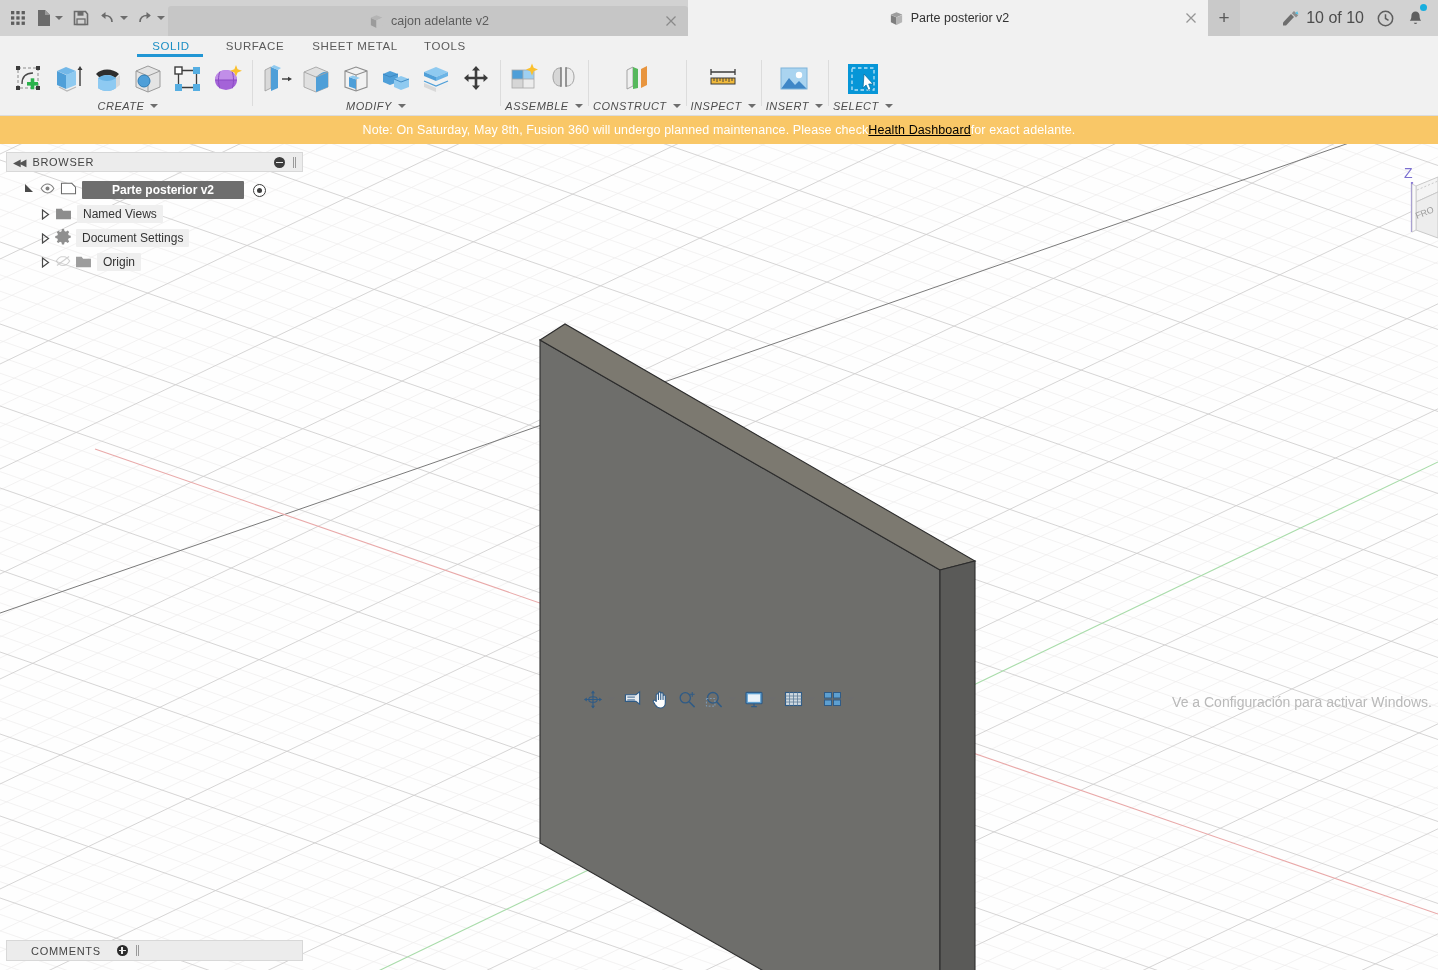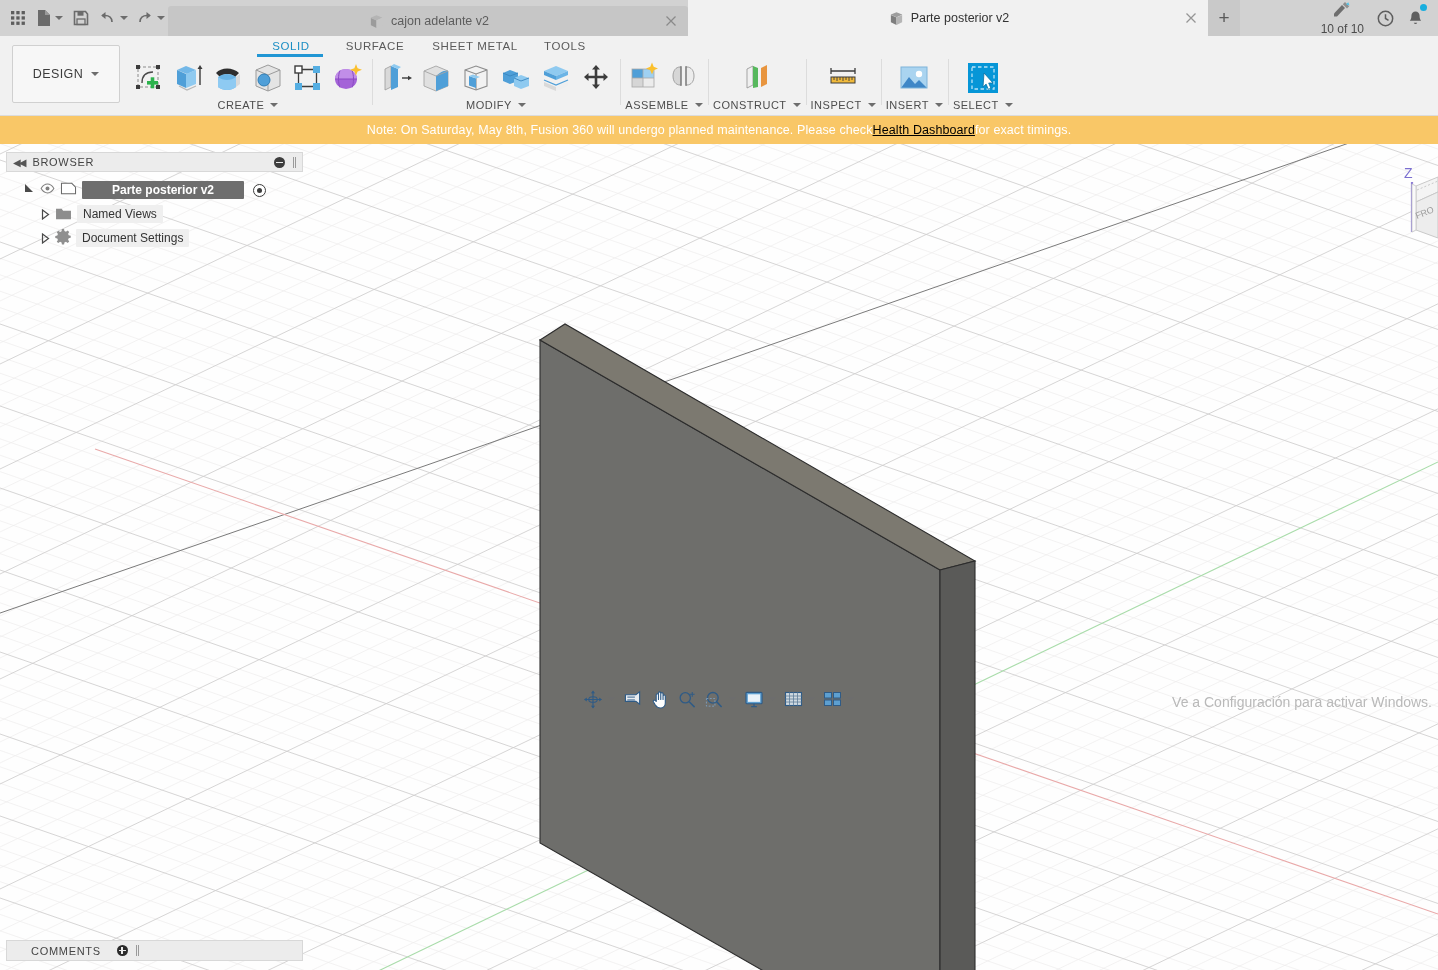--- a/index.html
+++ b/index.html
@@ -40,49 +40,49 @@
   .doctab .tabtitle { flex:0 1 auto; white-space:nowrap; overflow:hidden; text-overflow:ellipsis; }
   .tabclose {
     position:absolute; right:10px; top:50%; transform:translateY(-50%);
     width:14px;height:14px; opacity:.55;
   }
   .newtab {
     width:32px;height:36px; display:flex;align-items:center;justify-content:center;
     background:#c9c9c9; color:#5a5a5a; font-size:19px; font-weight:300;
   }
   .tabright { display:flex; align-items:center; gap:4px; height:36px; padding-right:10px; margin-left:6px; }
-  .jobchip { display:flex; align-items:center; gap:5px; padding:0 4px; font-size:12px; color:#4c4c4c;flex-direction:column; }
+  .jobchip { display:flex; align-items:center; gap:5px; padding:0 4px; font-size:16px; color:#4c4c4c; }
   .bell-dot { position:absolute; right:1px; top:1px; width:7px;height:7px;border-radius:50%;background:#18aede; }
 
   
   .cube { width:15px; height:15px; display:block; flex:0 0 15px; }
 
   
   .ribbon {
     position:absolute; left:0; top:36px; width:1438px; height:80px;
     background:#f1f1f1; border-bottom:1px solid #dcdcdc;
     display:flex; align-items:stretch;
   }
   .design-btn {
     margin:9px 0 9px 12px; width:108px; height:58px;
     border:1px solid #d0d0d0; background:#f7f7f7; border-radius:2px;
     display:flex; align-items:center; justify-content:center; gap:5px;
     font-size:12.5px; letter-spacing:.4px; color:#3c3c3c;
   }
-  .ribbon-main { flex:1; position:relative; display:flex; align-items:flex-end; }
+  .ribbon-main { flex:1; position:relative; display:flex; }
   .ribbon-tabs {
     position:absolute; left:0; top:0; height:20px; display:flex; align-items:center;
     font-size:11.5px; letter-spacing:.6px; color:#5a5a5a;
   }
   .rtab { padding:0 2px; height:20px; line-height:20px; }
   .rtab.active { color:#1b8ec4; }
   .rtab-underline { position:absolute; height:3px; background:#2196d4; top:18px; }
 
   .groups { display:flex; align-items:flex-end; height:80px; padding-top:20px; }
-  .group { display:flex; flex-direction:column; align-items:center; position:relative; padding:0 5px; height:60px; }
+  .group { display:flex; flex-direction:column; align-items:center; position:relative; padding:0 5px; height:60px;font-style:italic; }
   .group + .group::before {
     content:""; position:absolute; left:0; top:4px; bottom:10px; width:1px; background:#dcdcdc;
   }
   .group-row { display:flex; align-items:flex-end; gap:2px; height:42px; }
   .gicon {
     width:38px;height:38px; display:flex; align-items:center; justify-content:center;
     border-radius:2px; position:relative;
   }
   .gicon.active { background:transparent; }
   .group-label {
@@ -266,24 +266,20 @@
           <path d="M9 1.6c-2.5 0-4.3 1.9-4.3 4.3 0 4-1.6 5.4-1.6 5.4h11.8s-1.6-1.4-1.6-5.4c0-2.4-1.8-4.3-4.3-4.3z" fill="#5e5e5e"></path>
           <path d="M7.2 13.6a1.9 1.9 0 003.6 0z" fill="#5e5e5e"></path>
         </svg>
         <span class="bell-dot"></span>
       </div>
     </div>
   </div>
 
   <div class="ribbon">
 
-    <div class="design-btn">
-      <span>DESIGN</span>
-      <span class="caret-sm"></span>
-    </div>
 
     <div class="ribbon-main">
       <div class="ribbon-tabs" style="left:135px;">
         <div class="rtab active" style="width:72px;text-align:center;">SOLID</div>
         <div class="rtab" style="width:96px;text-align:center;">SURFACE</div>
         <div class="rtab" style="width:104px;text-align:center;">SHEET METAL</div>
         <div class="rtab" style="width:76px;text-align:center;">TOOLS</div>
       </div>
       <div class="rtab-underline" style="left:137px;width:66px;"></div>
 
@@ -510,21 +506,21 @@
           </div>
         </div>
 
       </div>
     </div>
   </div>
 
   <div class="banner">
     <span>Note: On Saturday, May 8th, Fusion 360 will undergo planned maintenance. Please check </span>
       <a href="#">Health Dashboard</a>
-      <span> for exact timings.</span>
+      <span> for exact adelante.</span>
   </div>
 
   <div class="canvas">
     <svg width="1438" height="826" viewBox="0 0 1438 826">
       <defs>
         <clipPath id="clipv">
             <rect x="0" y="0" width="1438" height="826"></rect>
           </clipPath>
       </defs>
       <rect x="0" y="0" width="1438" height="826" fill="#fefefe"></rect>
@@ -859,20 +855,39 @@
         </span>
         <span>
           <svg width="16" height="16" viewBox="0 0 18 18">
               <path d="M9 5.6A3.4 3.4 0 109 12.4 3.4 3.4 0 009 5.6zm0 2a1.4 1.4 0 110 2.8 1.4 1.4 0 010-2.8z" fill="#8f8f8f"></path>
               <path d="M7.8 0h2.4l.4 2.3 1.7.7 2-1.3 1.7 1.7-1.3 2 .7 1.7 2.3.4v2.4l-2.3.4-.7 1.7 1.3 2-1.7 1.7-2-1.3-1.7.7-.4 2.3H7.8l-.4-2.3-1.7-.7-2 1.3L2 14.3l1.3-2-.7-1.7L.3 10.2V7.8l2.3-.4.7-1.7-1.3-2L3.7 2l2 1.3 1.7-.7z" fill="#8f8f8f"></path>
             </svg>
         </span>
         <span class="lbl">Document Settings</span>
       </div>
 
+      <div class="trow" style="padding-left:35px;">
+        <span class="tri-closed">
+          <svg width="9" height="11" viewBox="0 0 9 11">
+              <path d="M1.5 1l6 4.5-6 4.5z" fill="none" stroke="#4a4a4a" stroke-width="1.2"></path>
+            </svg>
+        </span>
+        <span class="eye">
+          <svg width="16" height="12" viewBox="0 0 16 12">
+              <path d="M8 1.5C4 1.5 1.3 6 1.3 6S4 10.5 8 10.5 14.7 6 14.7 6 12 1.5 8 1.5z" fill="none" stroke="#c2c2c2" stroke-width="1.1"></path>
+              <path d="M2 10.6L14 1.4" stroke="#c2c2c2" stroke-width="1.2"></path>
+            </svg>
+        </span>
+        <span class="folder">
+          <svg width="17" height="14" viewBox="0 0 18 15">
+              <path d="M1 2h6l1.6 2H17v9H1z" fill="#9d9d9d"></path>
+            </svg>
+        </span>
+        <span class="lbl">Origin</span>
+      </div>
 
 
     </div>
   </div>
 
   <div class="comments">
     <span style="width:10px"></span>
     <span>COMMENTS</span>
     <span class="hdr-spacer"></span>
     <span class="plus-circle"></span>

